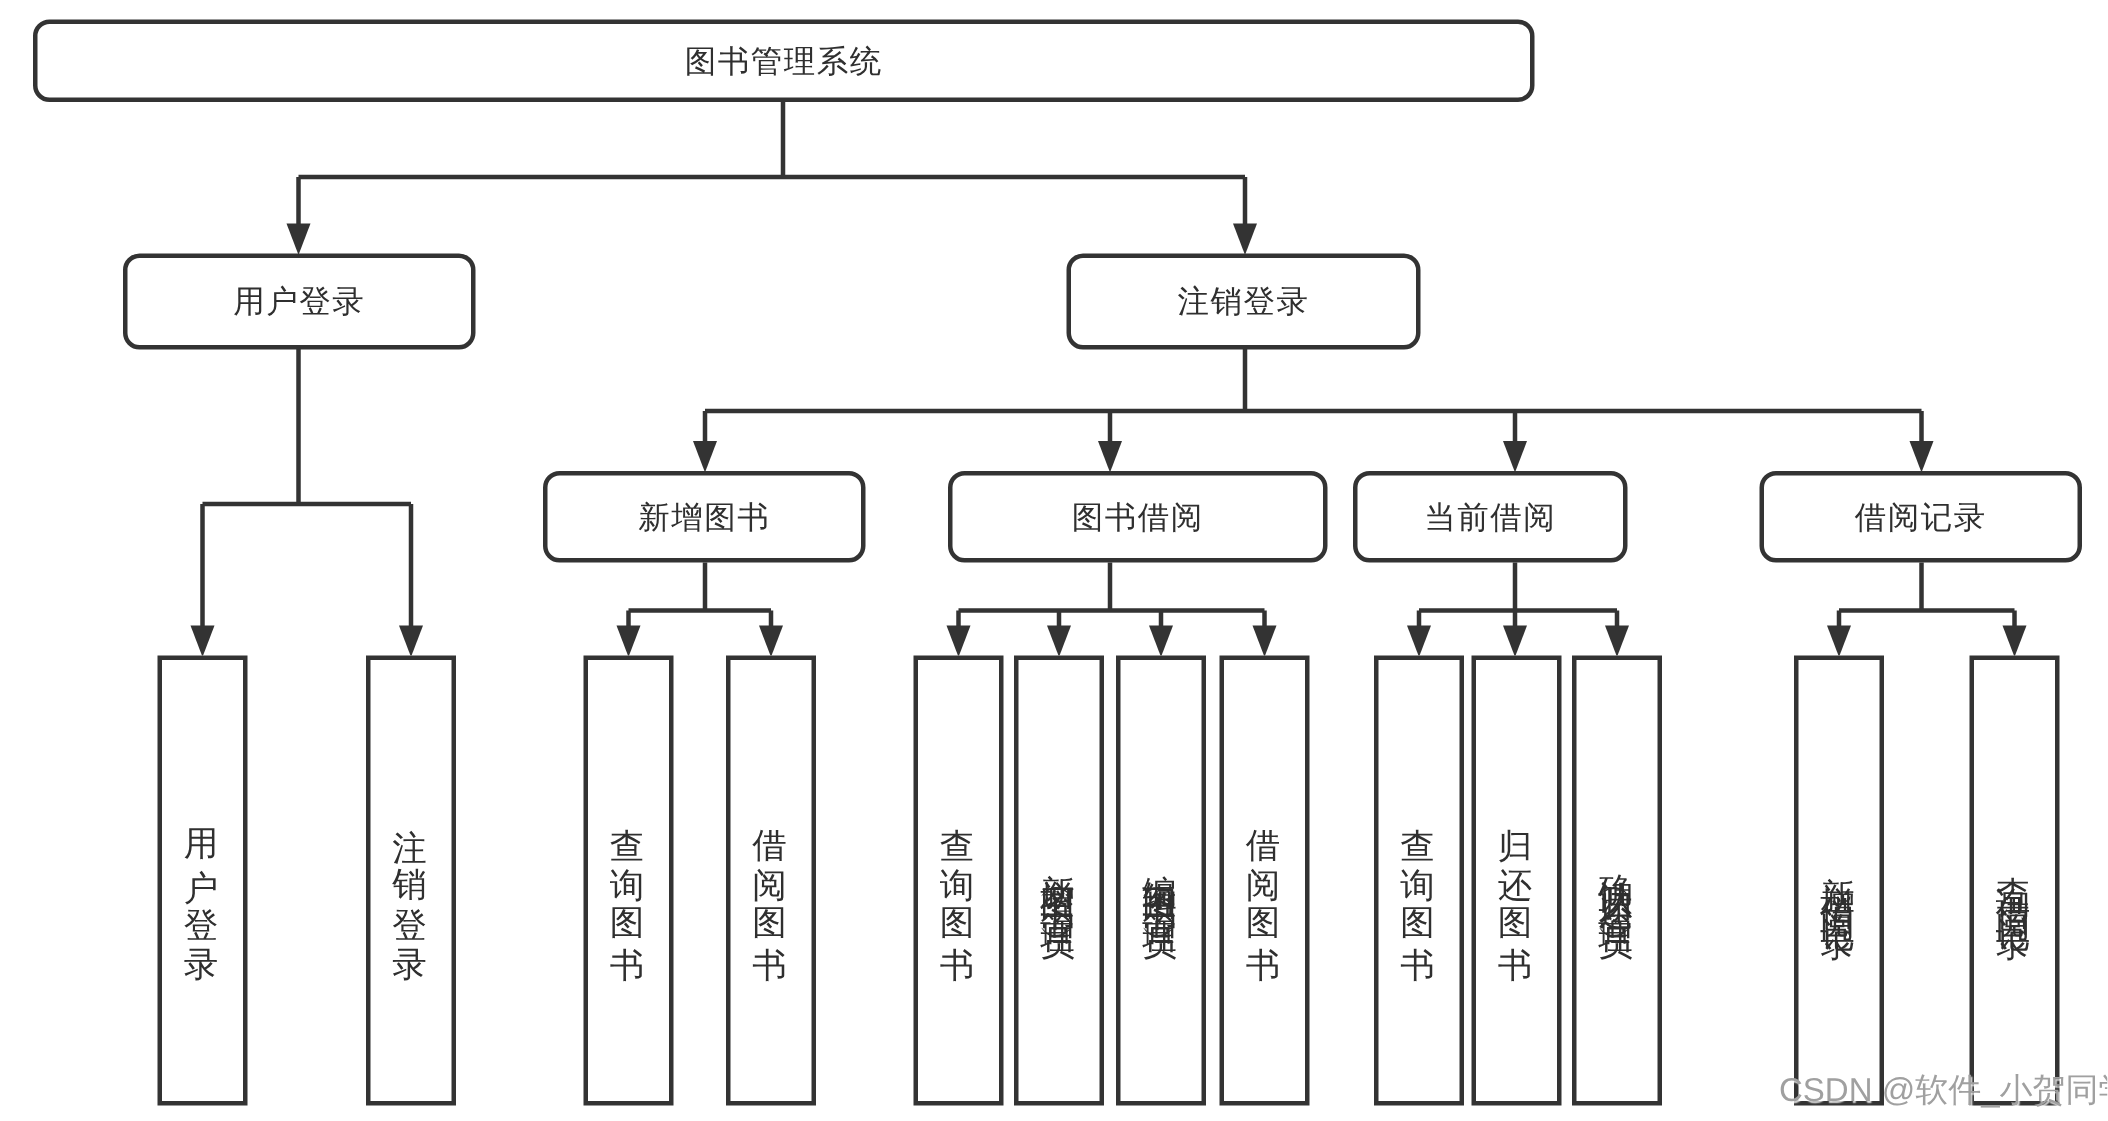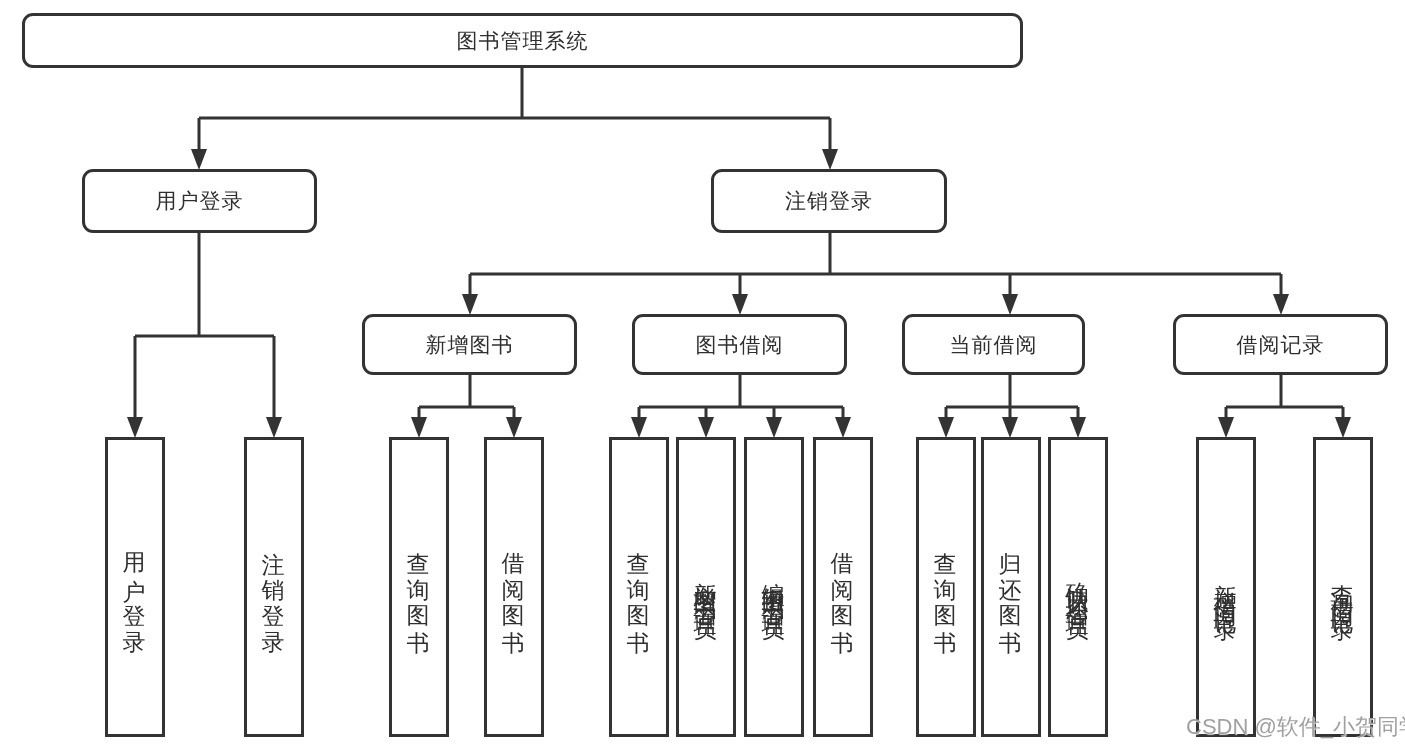--- a/index.html
+++ b/index.html
@@ -110,21 +110,21 @@
   <div class="box hbox" style="left:82px;top:169px;width:235px;height:64px;">
     <span>用户登录</span>
   </div>
   <div class="box hbox" style="left:711px;top:169px;width:236px;height:64px;">
     <span>注销登录</span>
   </div>
 
   <div class="box hbox" style="left:362px;top:314px;width:215px;height:61px;">
     <span>新增图书</span>
   </div>
-  <div class="box hbox" style="left:632px;top:314px;width:215px;height:61px;text-align:right;">
+  <div class="box hbox" style="left:632px;top:314px;width:253px;height:61px;text-align:right;">
     <span>图书借阅</span>
   </div>
   <div class="box hbox" style="left:902px;top:314px;width:183px;height:61px;">
     <span>当前借阅</span>
   </div>
   <div class="box hbox" style="left:1173px;top:314px;width:215px;height:61px;">
     <span>借阅记录</span>
   </div>
 
   <div class="box leaf" style="left:105px;top:437px;width:60px;height:300px;">

